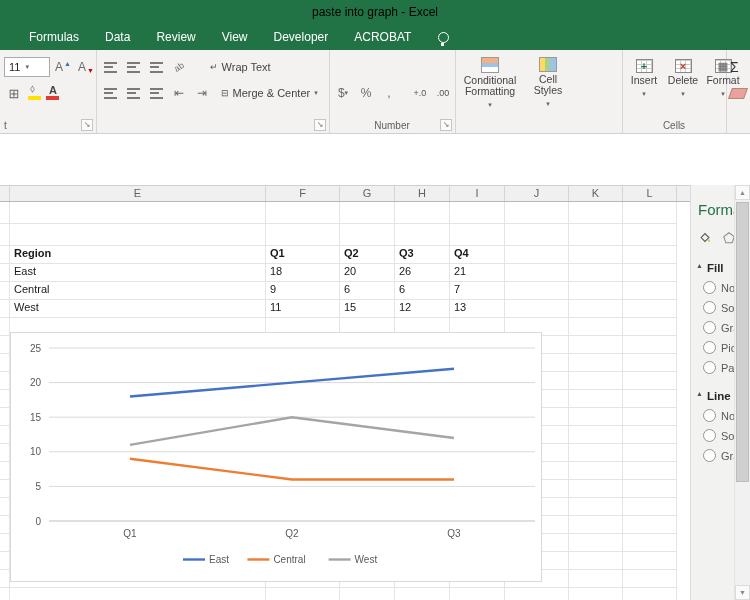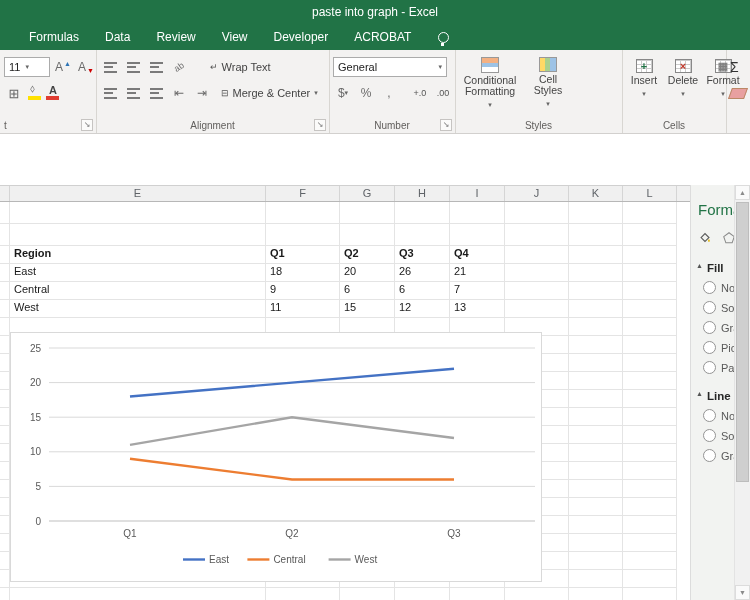--- a/index.html
+++ b/index.html
@@ -1,21 +1,21 @@
 <!DOCTYPE html>
 <html><head>
 <meta charset="utf-8">
 <style>
   html,body{margin:0;padding:0;}
   .screen{position:relative;width:750px;height:600px;overflow:hidden;background:#fff;
           font-family:"Liberation Sans",sans-serif;-webkit-font-smoothing:antialiased;}
 
   
   .titlebar{position:absolute;top:0;left:0;right:0;height:25px;background:#217346;
-            color:#ffffff;font-size:12px;line-height:25px;text-align:center;}
+            color:#000000;font-size:12px;line-height:25px;text-align:center;}
 
   
   .tabsbar{position:absolute;top:25px;left:0;right:0;height:25px;background:#217346;
            display:flex;align-items:center;color:#fff;font-size:12px;}
   .tabsbar .spacer{width:16px;}
   .rtab{padding:0 13px;height:25px;line-height:25px;cursor:default;white-space:nowrap;}
   .tellme{display:flex;align-items:center;gap:7px;margin-left:14px;color:#eaf3ee;}
   .bulb{width:9px;height:9px;border:1.5px solid #fff;border-radius:50%;position:relative;flex:none;}
   .bulb::after{content:"";position:absolute;left:2px;bottom:-4px;width:3px;height:3px;background:#fff;}
 
@@ -183,31 +183,24 @@
             <span class="al-icon"></span>
           </span>
         <span class="ibtn">⇤</span>
         <span class="ibtn">⇥</span>
         <span class="rbtn" style="margin-left:2px;">
           <span class="mini">⊟</span>
           <span>Merge &amp; Center</span>
           <span class="dd">▾</span>
         </span>
       </div>
-      <div class="grp-label">Alignment</div>
       <span class="launcher">↘</span>
     </div>
 
     <div class="grp" style="left:329px;width:126px;">
-      <div class="r1">
-        <span class="combo" style="width:104px;justify-content:space-between;">
-          <span>General</span>
-          <span class="dd">▾</span>
-        </span>
-      </div>
       <div class="r2">
         <span class="ibtn">
             <span>$</span>
             <span class="dd">▾</span>
           </span>
         <span class="ibtn">%</span>
         <span class="ibtn">,</span>
         <span class="ibtn mini" style="margin-left:8px;">+.0</span>
         <span class="ibtn mini">.00</span>
       </div>
@@ -221,21 +214,20 @@
           <span class="ic-cf"></span>
           <span>Conditional Formatting</span>
           <span class="dd">▾</span>
         </span>
         <span class="bigbtn" style="width:42px;">
           <span class="ic-cellstyles"></span>
           <span>Cell Styles</span>
           <span class="dd">▾</span>
         </span>
       </div>
-      <div class="grp-label">Styles</div>
     </div>
 
     <div class="grp" style="left:622px;width:104px;">
       <div class="r1" style="top:7px;align-items:flex-start;">
         <span class="bigbtn" style="width:30px;">
           <span class="ic-cells ins">+</span>
           <span>Insert</span>
           <span class="dd">▾</span>
         </span>
         <span class="bigbtn" style="width:30px;">

